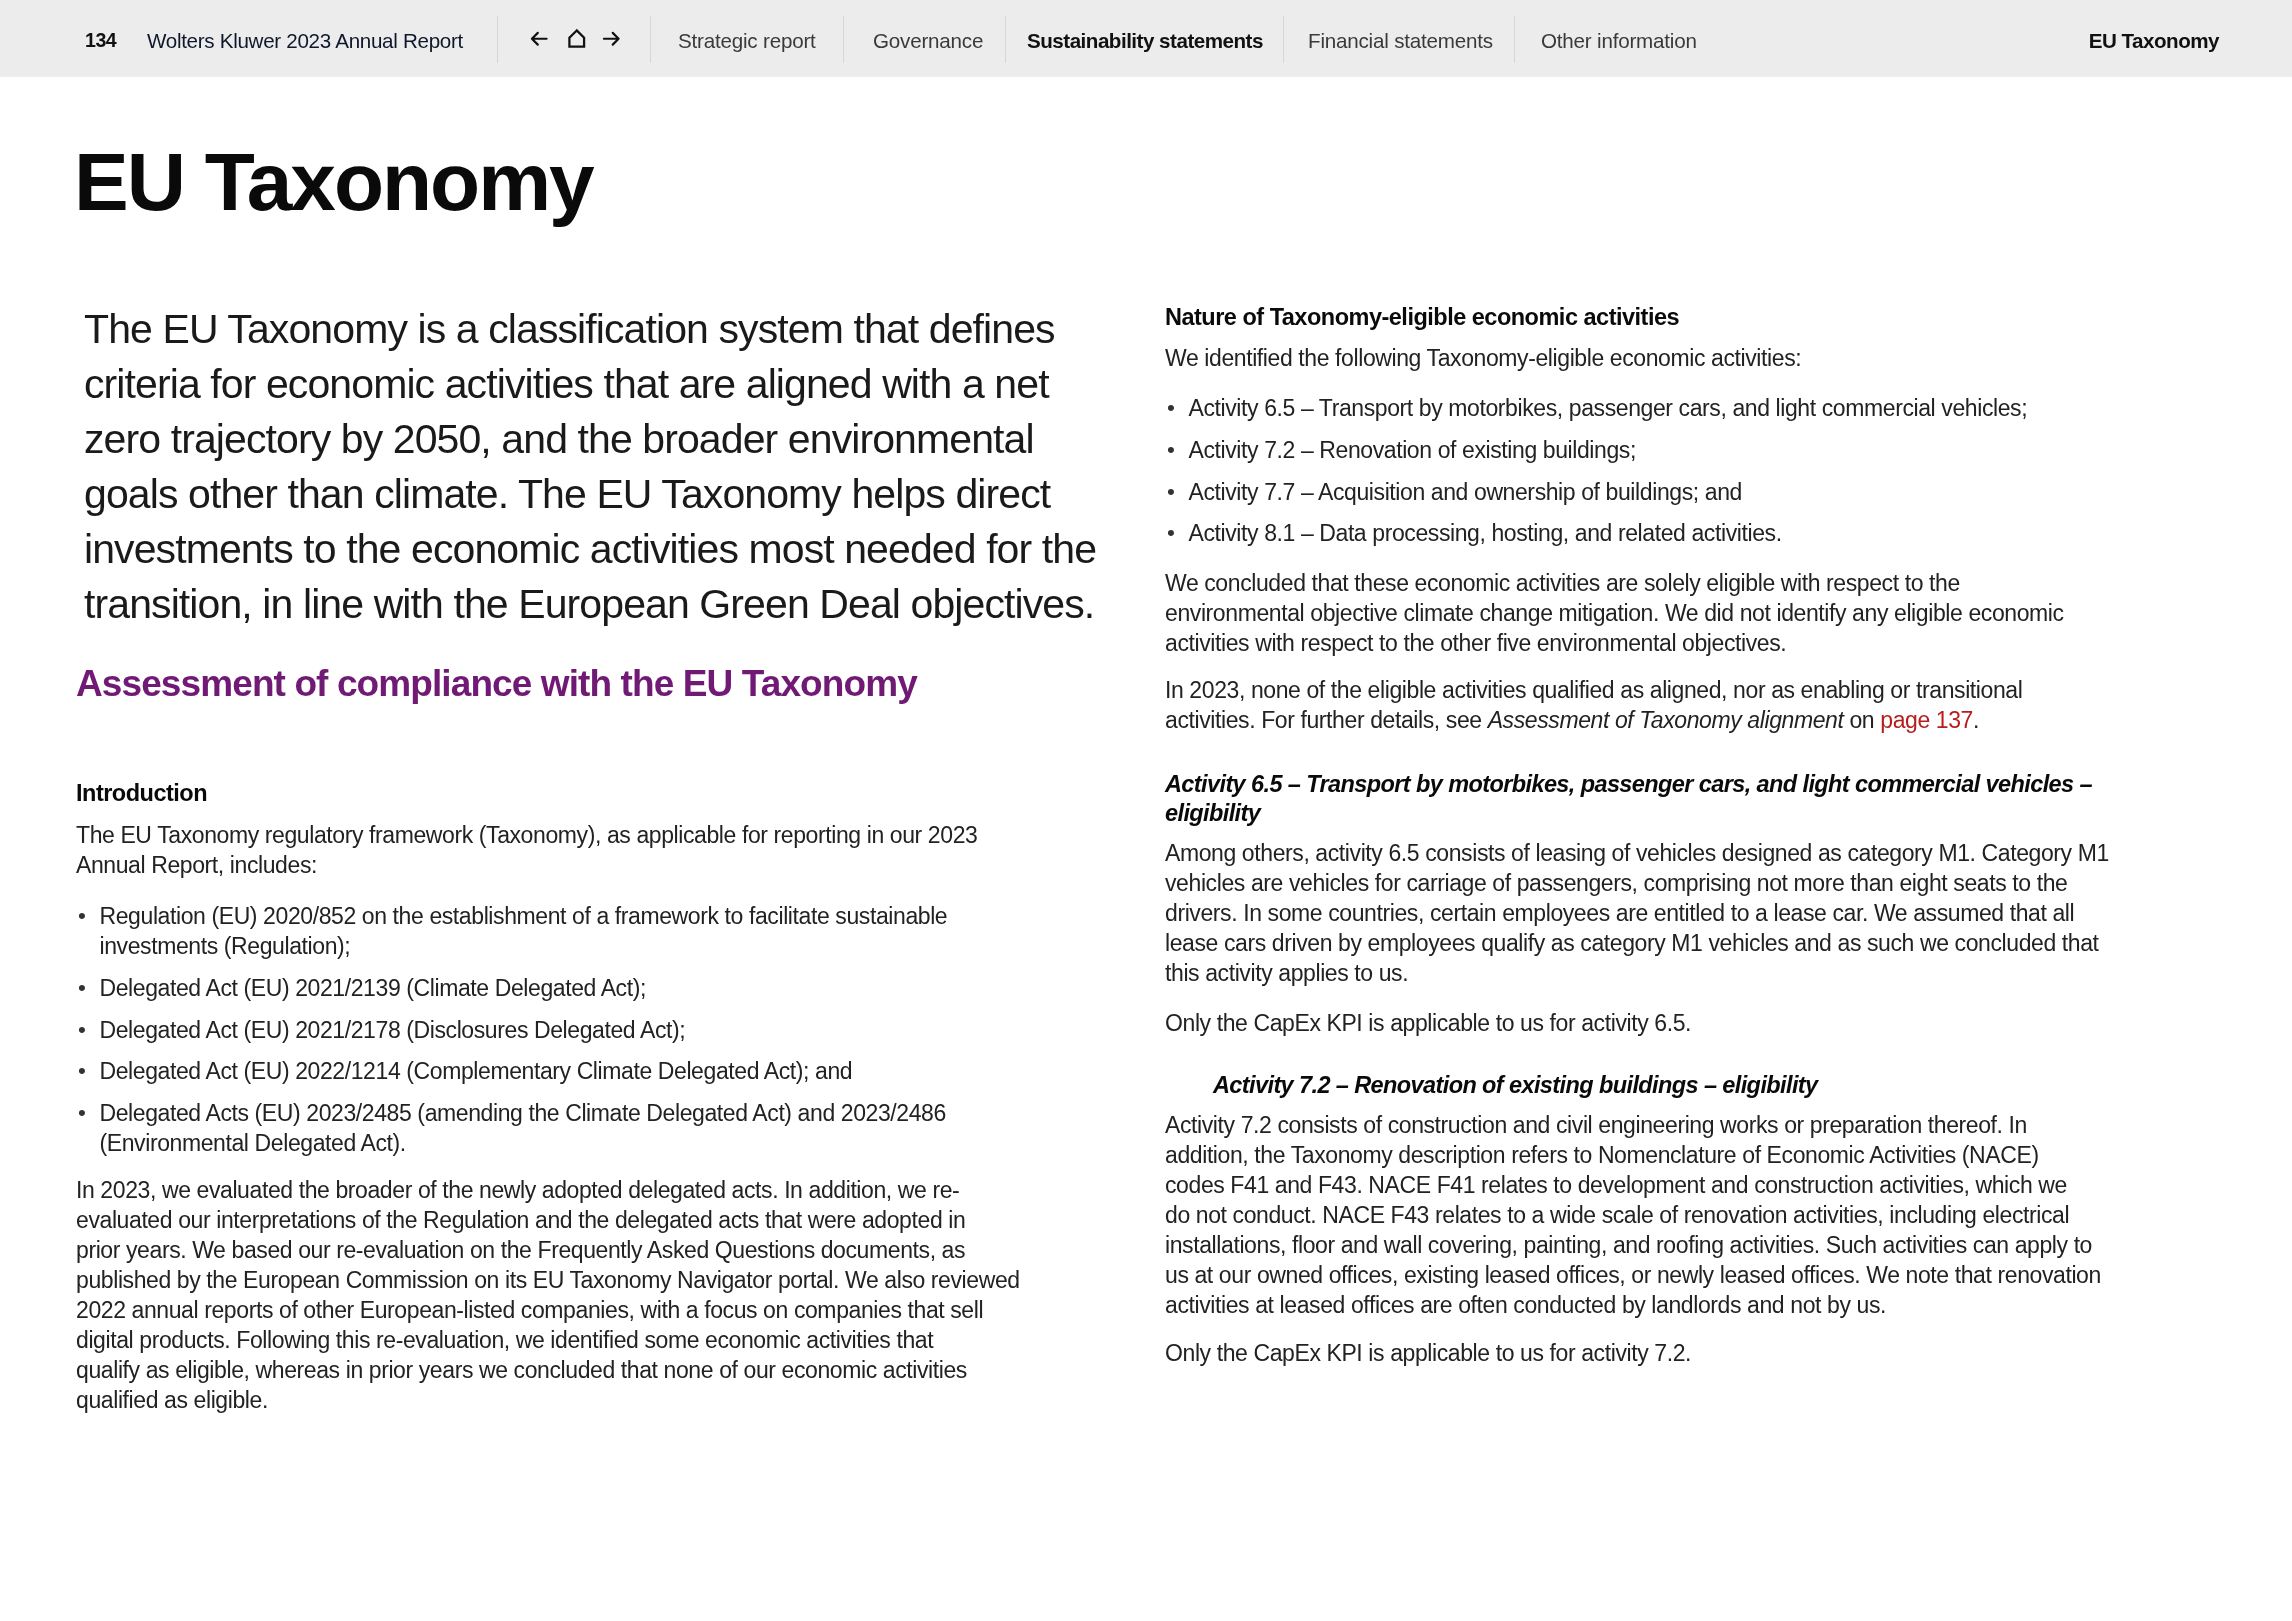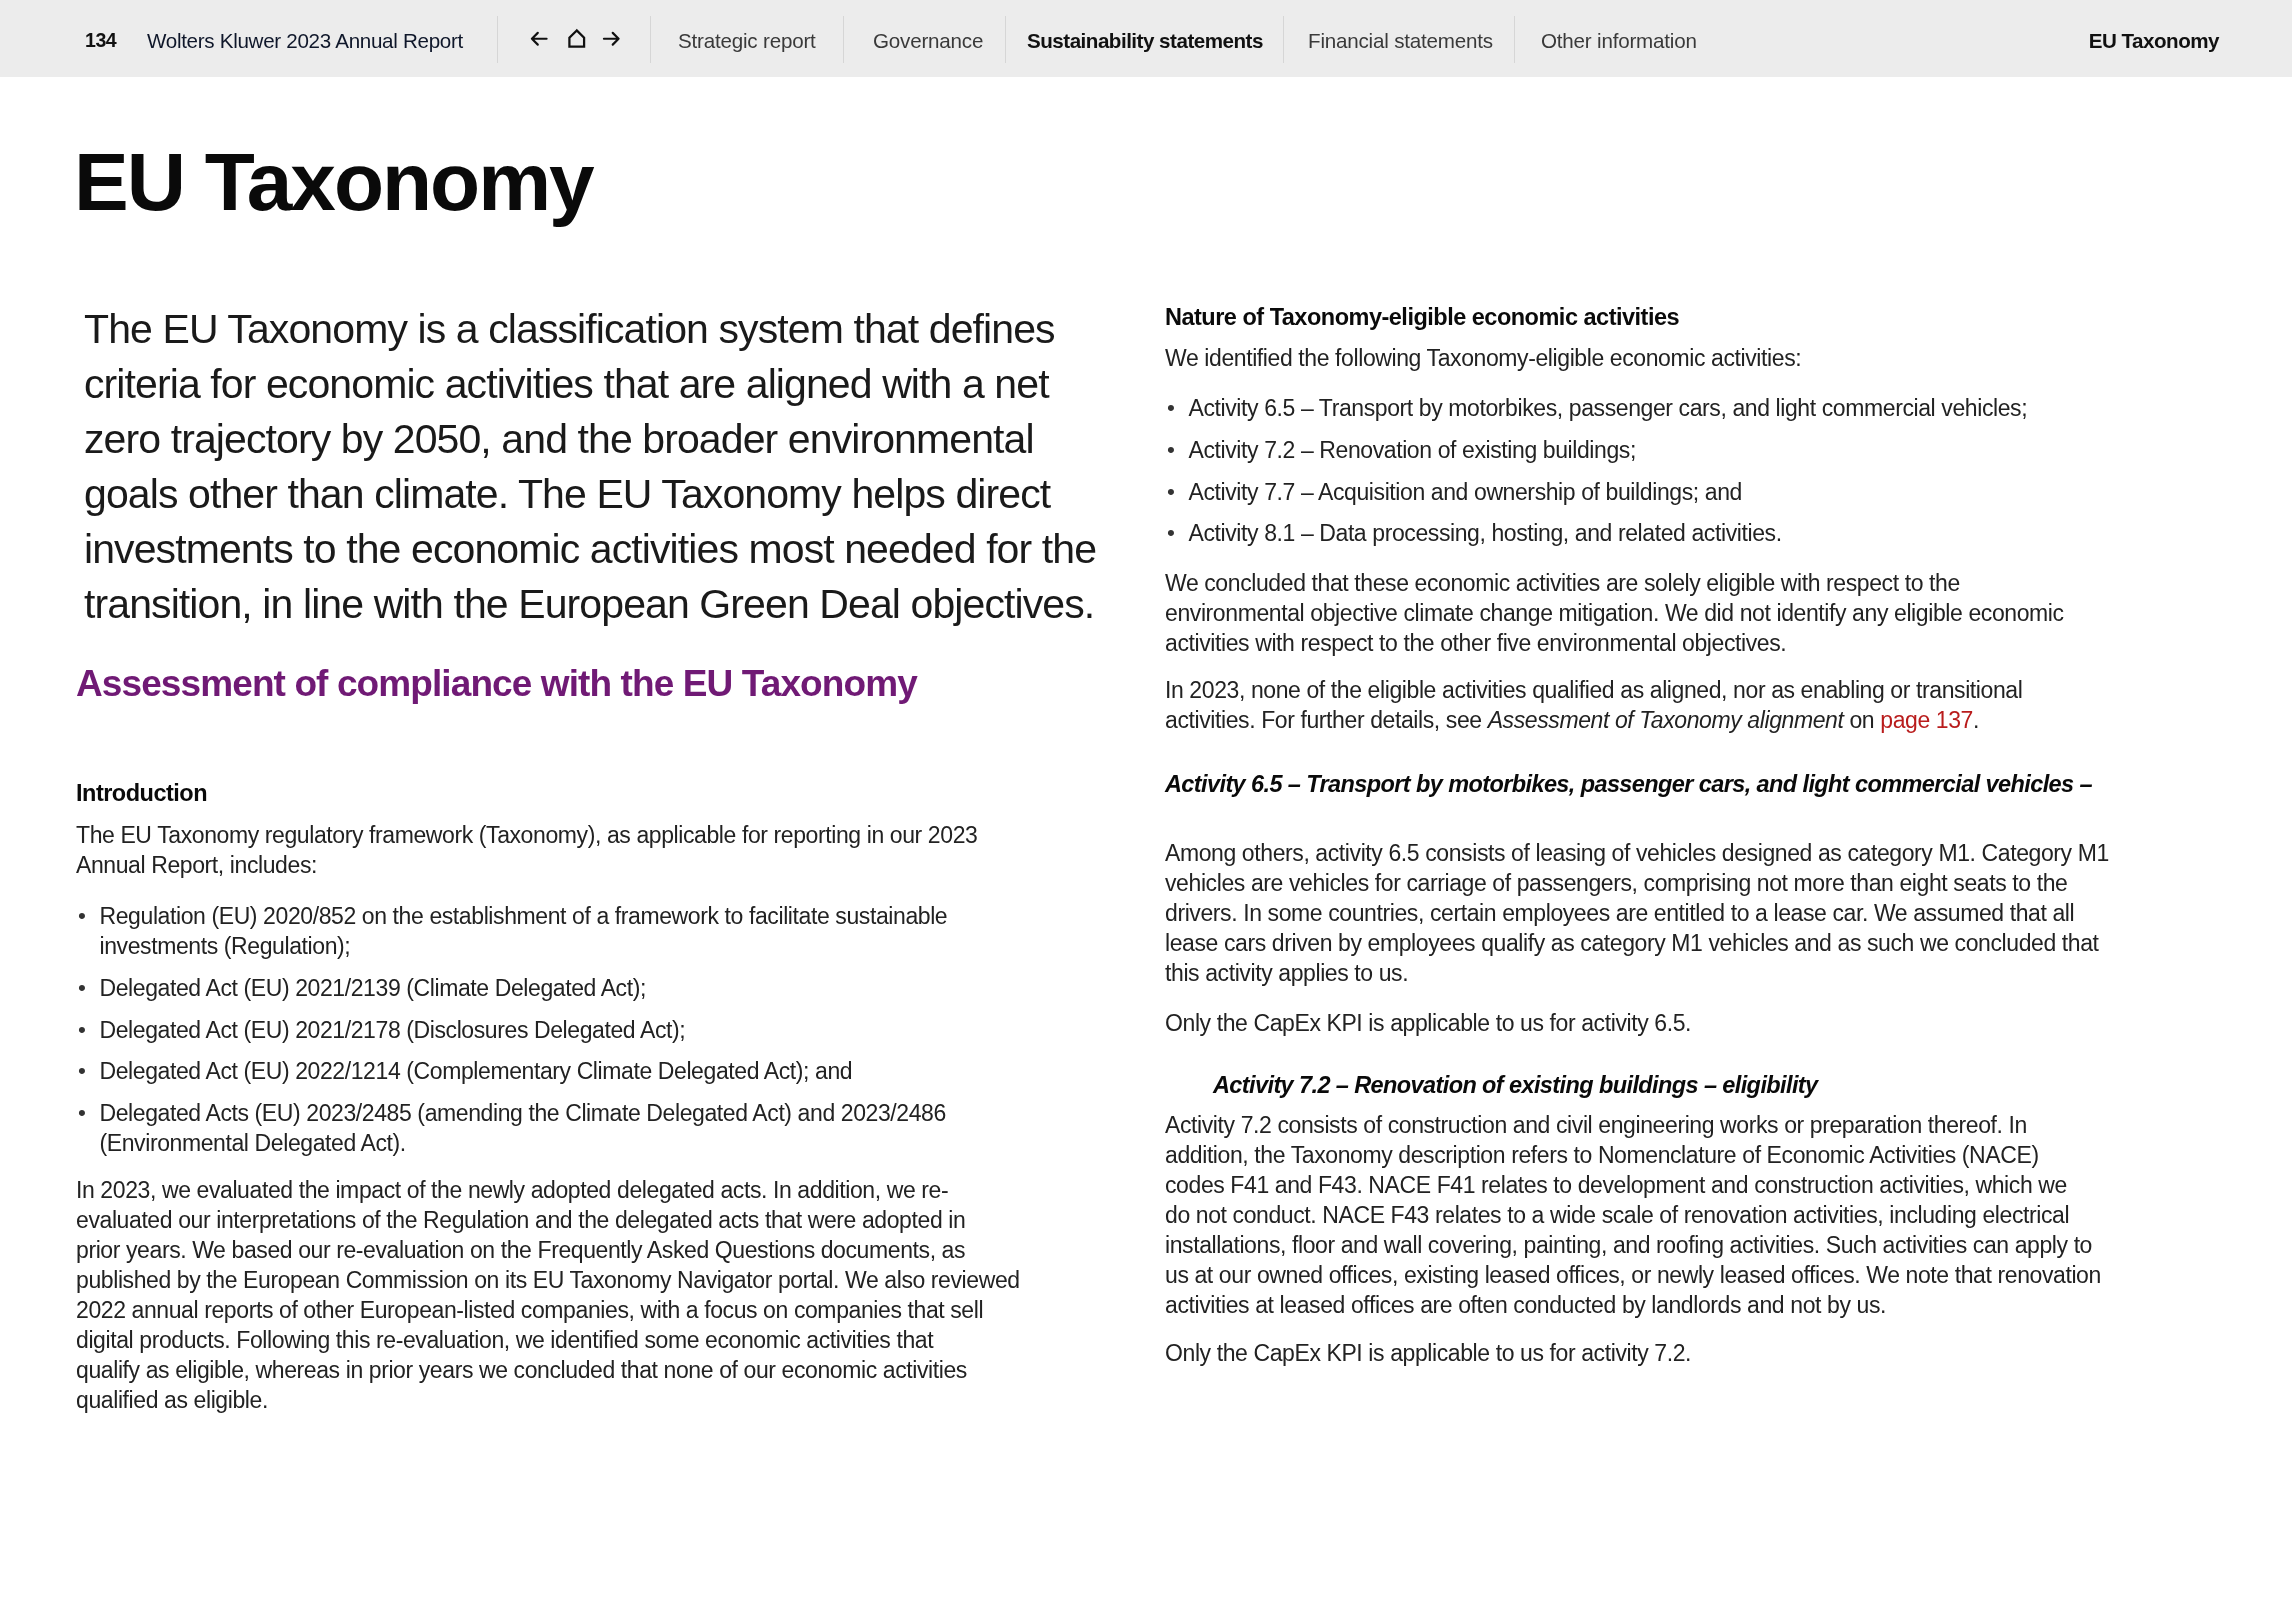--- a/index.html
+++ b/index.html
@@ -119,21 +119,21 @@
     <span class="ln">Delegated Act (EU) 2022/1214 (Complementary Climate Delegated Act); and</span>
   </li>
   <li style="margin-top:11.8px">
     <span class="dot">•</span>
     <span class="ln">Delegated Acts (EU) 2023/2485 (amending the Climate Delegated Act) and 2023/2486</span>
     <span class="ln">(Environmental Delegated Act).</span>
   </li>
 </ul>
 
 <div class="block para" style="left:76px; top:1175px;">
-  <span class="ln">In 2023, we evaluated the impact of the newly adopted delegated acts. In addition, we re-</span>
+  <span class="ln">In 2023, we evaluated the broader of the newly adopted delegated acts. In addition, we re-</span>
   <span class="ln">evaluated our interpretations of the Regulation and the delegated acts that were adopted in</span>
   <span class="ln">prior years. We based our re-evaluation on the Frequently Asked Questions documents, as</span>
   <span class="ln">published by the European Commission on its EU Taxonomy Navigator portal. We also reviewed</span>
   <span class="ln">2022 annual reports of other European-listed companies, with a focus on companies that sell</span>
   <span class="ln">digital products. Following this re-evaluation, we identified some economic activities that</span>
   <span class="ln">qualify as eligible, whereas in prior years we concluded that none of our economic activities</span>
   <span class="ln">qualified as eligible.</span>
 </div>
 
 <h4 class="h4 block" style="left:1165px; top:303px;">Nature of Taxonomy-eligible economic activities</h4>
@@ -167,20 +167,21 @@
   <span class="ln">activities with respect to the other five environmental objectives.</span>
 </div>
 
 <div class="block para" style="left:1165px; top:675px;">
   <span class="ln">In 2023, none of the eligible activities qualified as aligned, nor as enabling or transitional</span>
   <span class="ln"><span>activities. For further details, see </span><em class="ref">Assessment of Taxonomy alignment</em><span> on </span><a class="link" href="#">page 137</a><span>.</span></span>
 </div>
 
 <div class="block" style="left:1165px; top:770px;">
   <span class="h4i" style="display:block">Activity 6.5 – Transport by motorbikes, passenger cars, and light commercial vehicles –</span>
+  <span class="h4i" style="display:block">eligibility</span>
 </div>
 
 <div class="block para" style="left:1165px; top:838px;">
   <span class="ln">Among others, activity 6.5 consists of leasing of vehicles designed as category M1. Category M1</span>
   <span class="ln">vehicles are vehicles for carriage of passengers, comprising not more than eight seats to the</span>
   <span class="ln">drivers. In some countries, certain employees are entitled to a lease car. We assumed that all</span>
   <span class="ln">lease cars driven by employees qualify as category M1 vehicles and as such we concluded that</span>
   <span class="ln">this activity applies to us.</span>
 </div>
 

